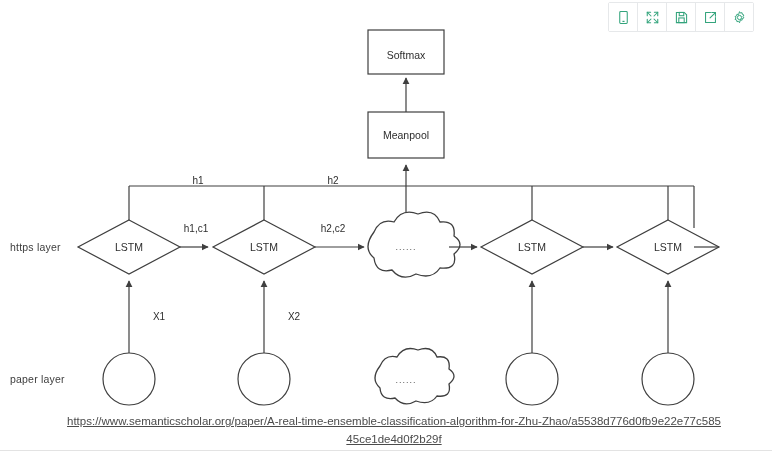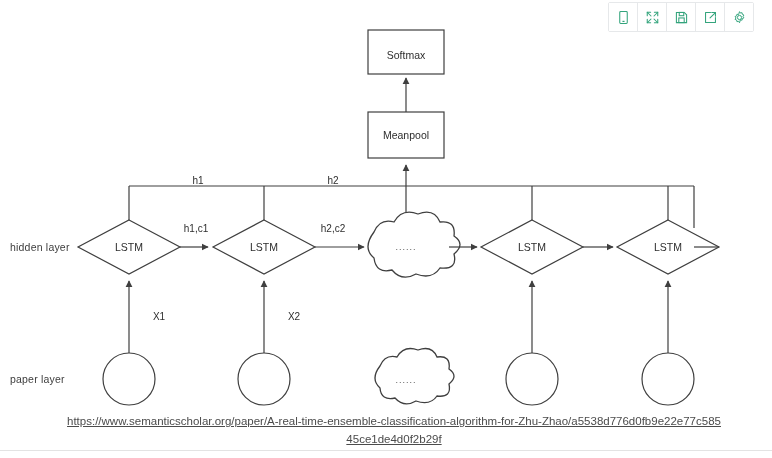--- a/index.html
+++ b/index.html
@@ -122,21 +122,21 @@
     <div class="tool-btn">
       <svg width="15" height="15" viewBox="0 0 20 20" fill="none" stroke="#33a47c" stroke-width="1.3">
         <circle cx="10" cy="10" r="2.8"></circle>
         <path d="M10 2.2l1.2 1.9 2.2-.5.4 2.2 2.1.9-1.2 1.9 1.2 1.9-2.1.9-.4 2.2-2.2-.5L10 17l-1.2-1.9-2.2.5-.4-2.2-2.1-.9 1.2-1.9-1.2-1.9 2.1-.9.4-2.2 2.2.5z"></path>
       </svg>
     </div>
   </div>
 
   <div class="canvas">
 
-    <span class="layer-label" style="left:10px;top:241px;">hidden layer</span>
+    <span class="layer-label" style="left:10px;top:241px;">https layer</span>
     <span class="layer-label" style="left:10px;top:373px;">paper layer</span>
 
     <svg width="772" height="412">
       <defs>
         <marker id="arrow" viewBox="0 0 10 10" refX="9" refY="5" markerWidth="6" markerHeight="6" orient="auto-start-reverse">
           <path d="M 0 0 L 10 5 L 0 10 z" fill="#3f3f3f"></path>
         </marker>
       </defs>
 
       <g stroke="#3f3f3f" stroke-width="1.2" fill="none">

